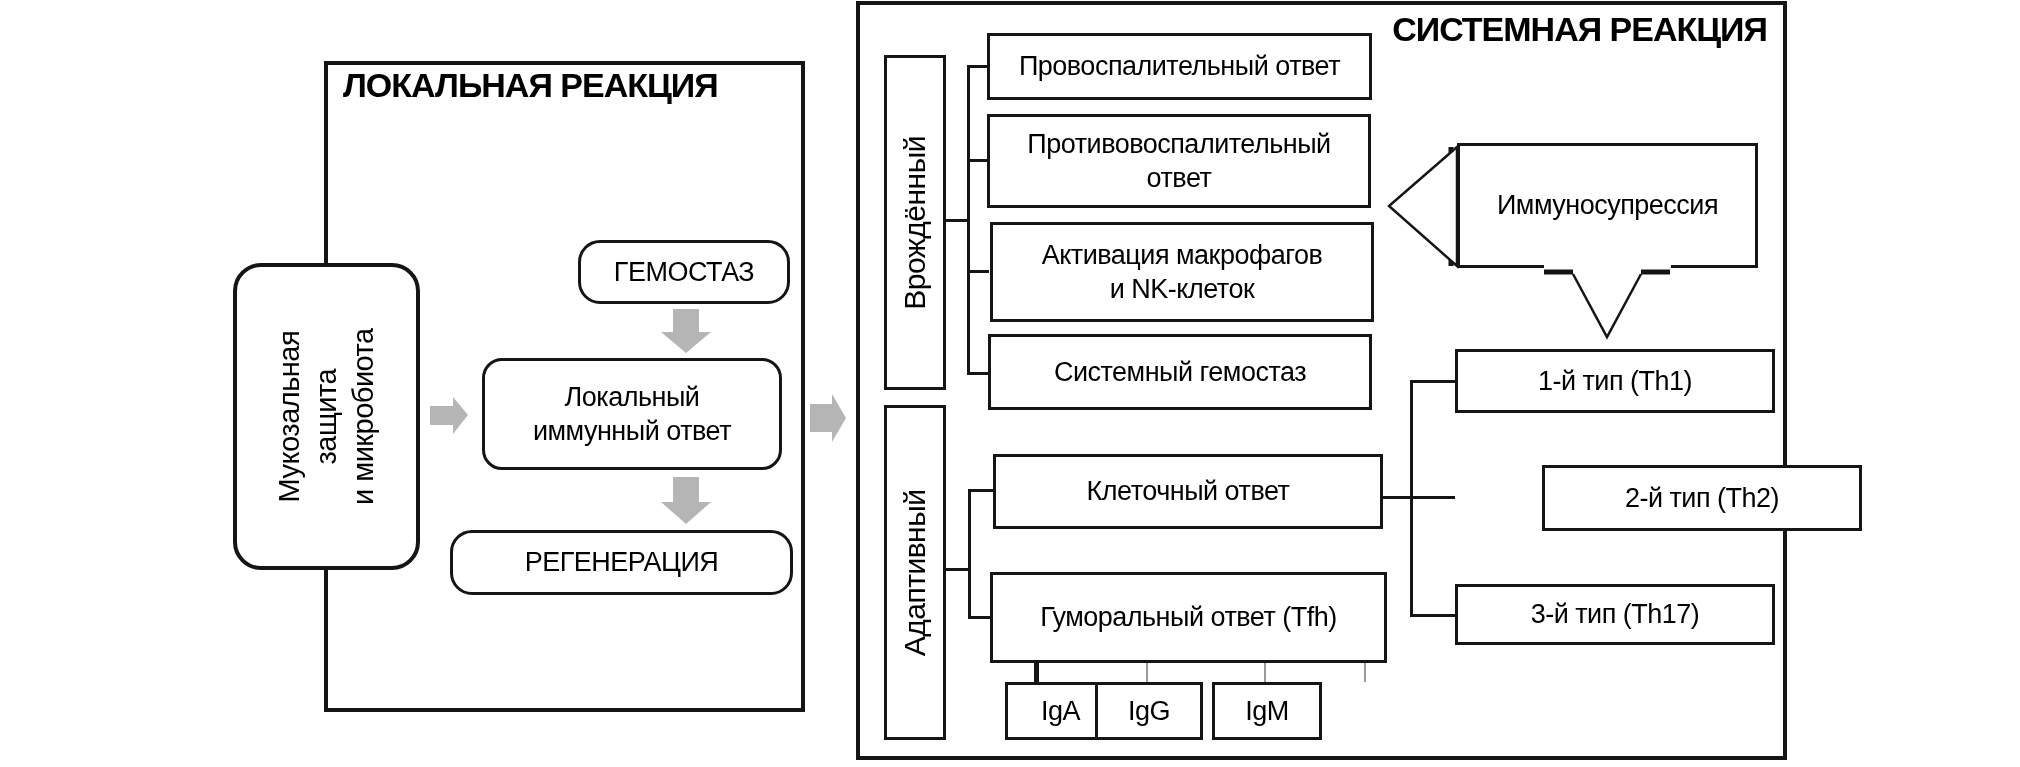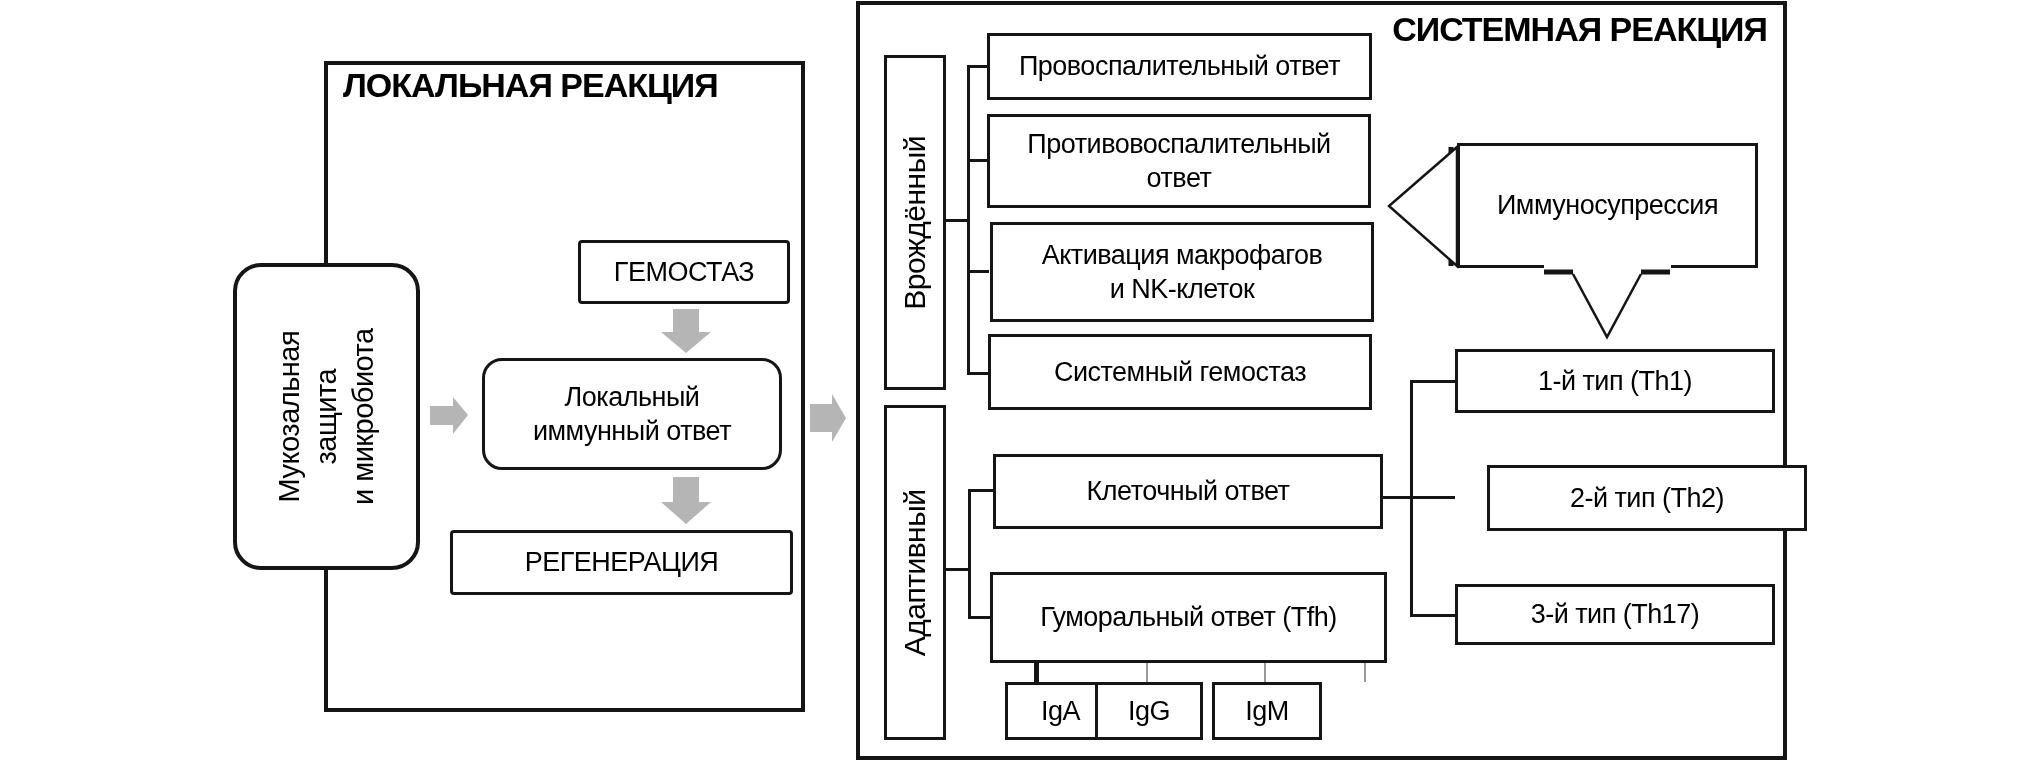--- a/index.html
+++ b/index.html
@@ -9,21 +9,21 @@
     letter-spacing:-0.5px;
   }
   .panel{position:absolute; border:4px solid #151515; box-sizing:border-box; background:transparent;}
   .panel-title{position:absolute; font-weight:700; font-size:34px; letter-spacing:-1px; white-space:nowrap;}
   .box{
     position:absolute; box-sizing:border-box; background:#fff; border:3px solid #151515;
     display:flex; flex-direction:column; align-items:center; justify-content:center;
     text-align:center; font-size:27px; line-height:1.26; white-space:nowrap;
   }
   .rounded-lg{border-radius:28px; border-width:4px;}
-  .rounded-sm{border-radius:4px;}
+  .rounded-sm{border-radius:22px;}
   .rounded-md{border-radius:20px;}
   .vlabel{white-space:nowrap; transform:rotate(-90deg); font-size:30px;}
   .vblock{transform:rotate(-90deg); font-size:29px; line-height:1.28; text-align:center;}
   .line{position:absolute; background:#151515;}
   .gline{position:absolute; background:#9a9a9a;}
   .arrow{position:absolute;}
   .arrow .shaft{position:absolute; background:#b5b5b5;}
   .arrow .head{position:absolute; width:0; height:0;}
   svg.overlay{position:absolute; overflow:visible;}
 </style>
@@ -122,21 +122,21 @@
   </div>
 
   <div class="line" style="left:1383px;top:496px;width:72px;height:3px;"></div>
   <div class="line" style="left:1410px;top:380px;width:3px;height:237px;"></div>
   <div class="line" style="left:1410px;top:380px;width:45px;height:3px;"></div>
   <div class="line" style="left:1410px;top:614px;width:45px;height:3px;"></div>
 
   <div class="box" style="left:1455px;top:349px;width:320px;height:64px;">
     <div>1-й тип (Th1)</div>
   </div>
-  <div class="box" style="left:1487px;top:465px;width:320px;height:66px;">
+  <div class="box" style="left:1542px;top:465px;width:320px;height:66px;">
     <div>2-й тип (Th2)</div>
   </div>
   <div class="box" style="left:1455px;top:584px;width:320px;height:61px;">
     <div>3-й тип (Th17)</div>
   </div>
 
   <div class="box" style="left:1457px;top:143px;width:301px;height:125px;">
     <div>Иммуносупрессия</div>
   </div>
 

